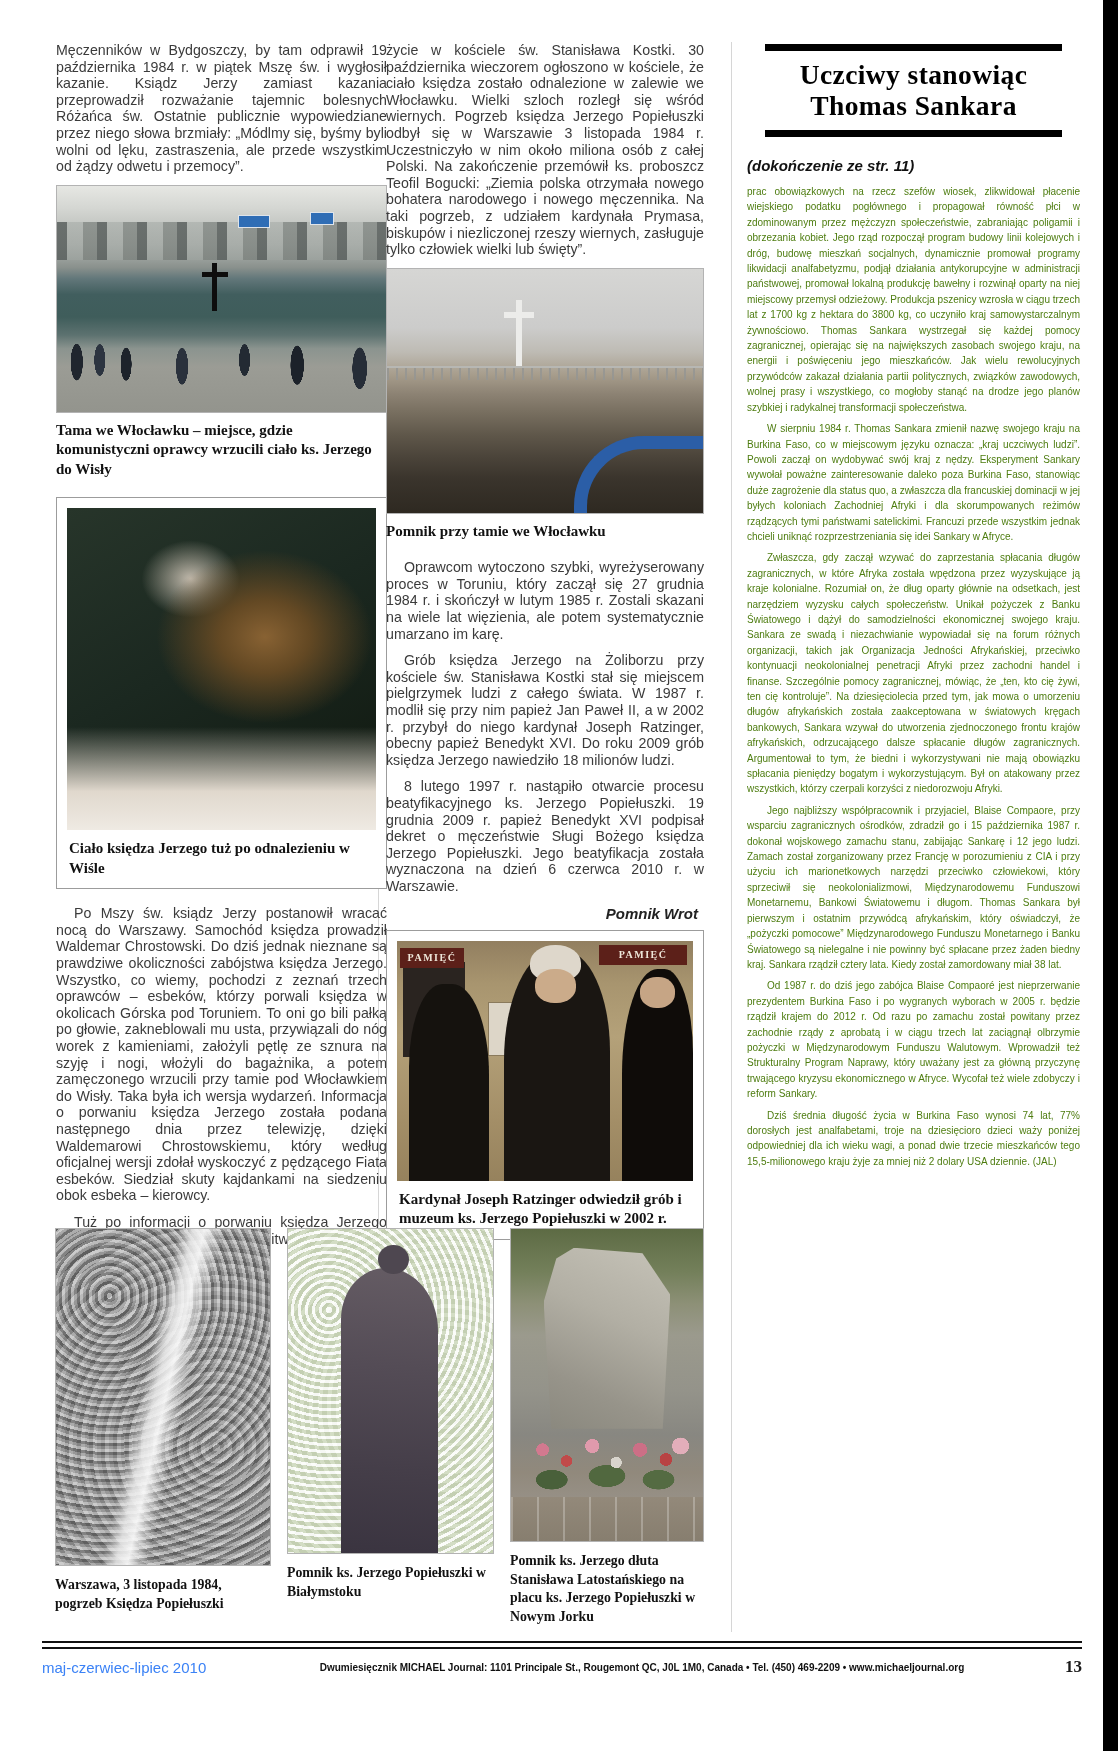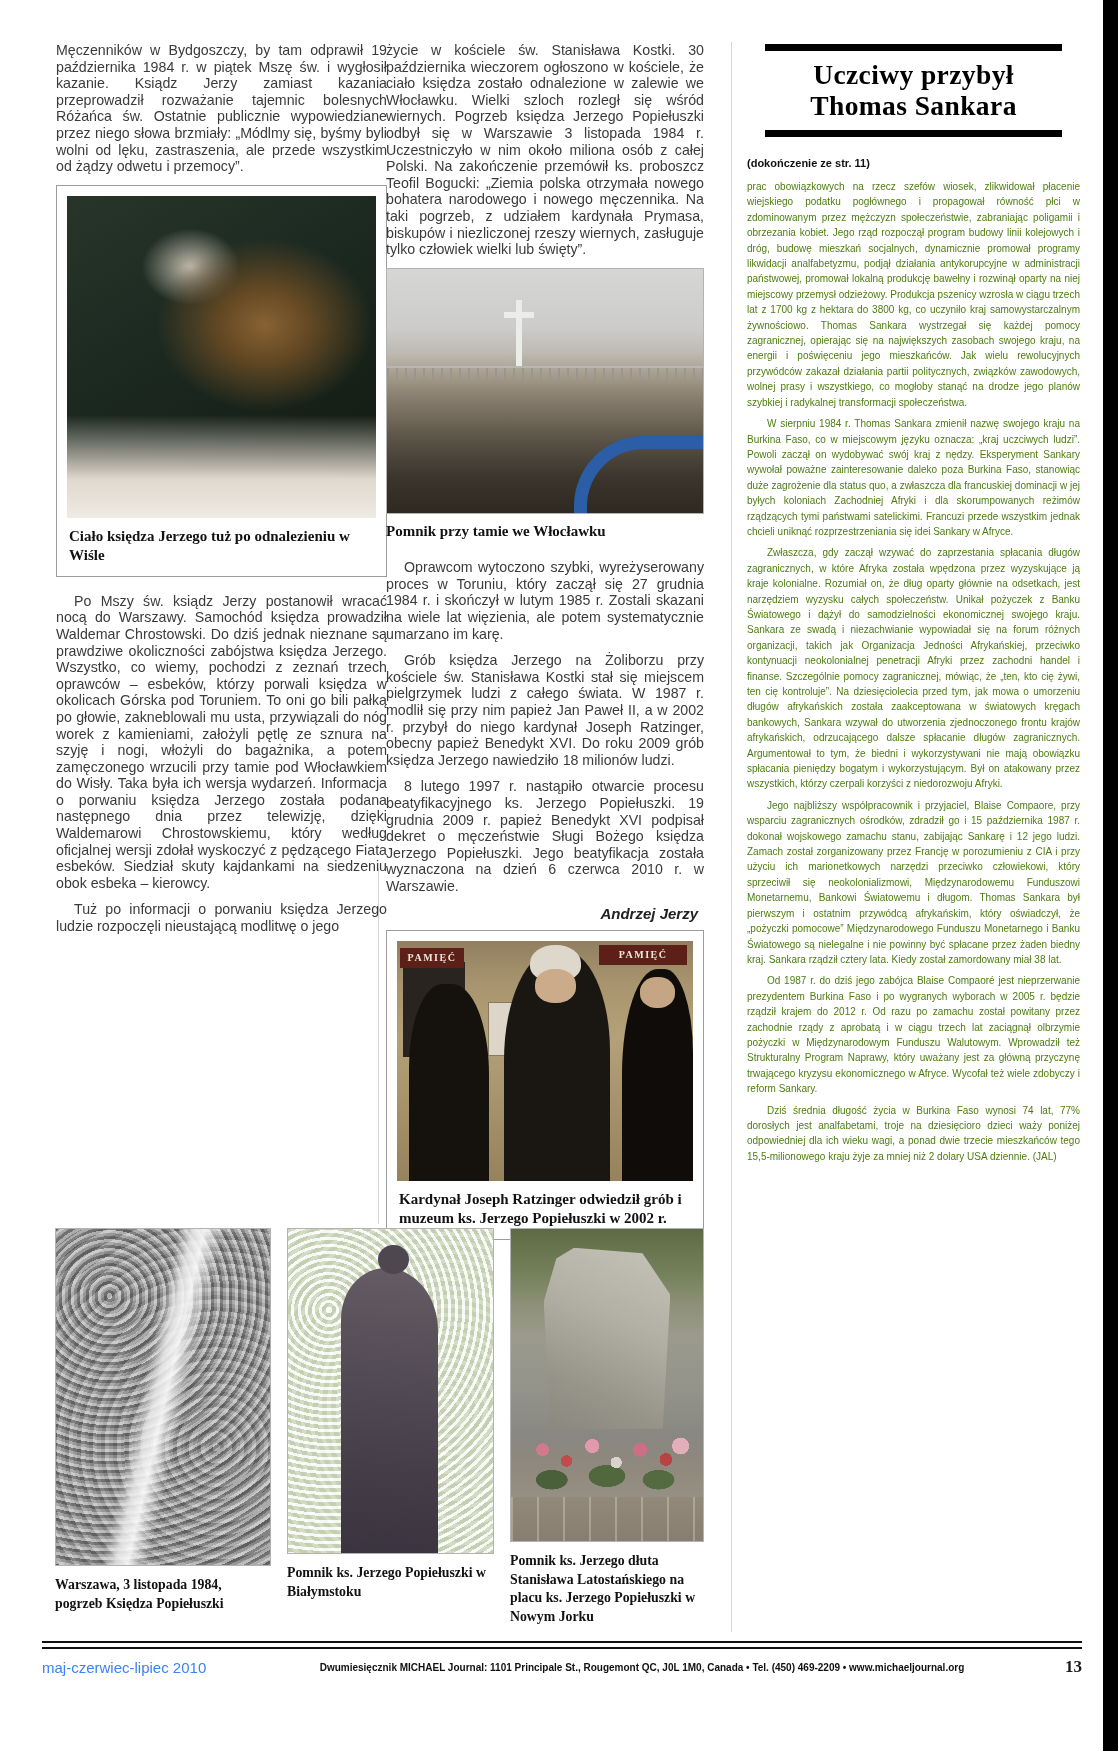--- a/index.html
+++ b/index.html
@@ -97,21 +97,21 @@
     radial-gradient(12px 12px at 90% 40%,#e2aeba 70%,rgba(0,0,0,0) 71%),
     radial-gradient(30px 18px at 50% 80%,#51683f 60%,rgba(0,0,0,0) 62%),
     radial-gradient(26px 16px at 20% 85%,#49603a 60%,rgba(0,0,0,0) 62%),
     radial-gradient(26px 16px at 78% 85%,#546b42 60%,rgba(0,0,0,0) 62%);}
   .ph7-pave{position:absolute;left:0;right:0;bottom:0;height:14%;background:repeating-linear-gradient(90deg,rgba(255,255,255,.25) 0 2px,rgba(0,0,0,0) 2px 26px),linear-gradient(#93897a,#877e6f);}
 
   
   .headline-box{margin:0;}
   .hrule{height:7px;background:#000;margin:0 18px;}
   .headline-text{text-align:center;padding:8px 0 9px 0;font-family:"Liberation Serif",serif;font-weight:bold;font-size:27.5px;line-height:31px;color:#000;letter-spacing:.4px;}
-  .cont-note{margin:20px 0 10px 0;font-weight:bold;font-size:11px;color:#111;}
+  .cont-note{margin:20px 0 10px 0;font-weight:bold;font-style:italic;font-size:15px;color:#111;}
   .rc-text{font-size:10px;line-height:15.4px;text-align:justify;margin:0 0 6px 0;text-indent:20px;color:#4d7c0f;}
   .rc-text.noindent{text-indent:0;}
 
   .byline{font-weight:bold;font-style:italic;font-size:15px;text-align:right;margin:2px 6px 4px 0;color:#222;}
 
   
   .footer-rule{position:absolute;left:42px;right:36px;top:1641px;height:4px;border-top:2.5px solid #111;border-bottom:2.5px solid #111;}
   .footer{position:absolute;left:42px;right:36px;top:1657px;display:flex;align-items:center;}
   .footer-left{width:215px;font-size:15px;color:#3b82f6;}
   .footer-center{flex:1;text-align:center;font-size:10px;font-weight:bold;line-height:17px;color:#101010;}
@@ -121,20 +121,30 @@
 <body>
 
 <div class="page">
   <div class="edge-bar"></div>
   <div class="rule-v rule-v1"></div>
   <div class="rule-v rule-v2"></div>
 
   <div class="col col-left">
     <p class="body-text noindent">Męczenników w Bydgoszczy, by tam odprawił 19 października 1984 r. w piątek Mszę św. i wygłosił kazanie. Ksiądz Jerzy zamiast kazania przeprowadził rozważanie tajemnic bolesnych Różańca św. Ostatnie publicznie wypowiedziane przez niego słowa brzmiały: „Módlmy się, byśmy byli wolni od lęku, zastraszenia, ale przede wszystkim od żądzy odwetu i przemocy”.</p>
 
+    <figure class="photo-block">
+      <div class="photo ph1">
+        <div class="ph1-bridge"></div>
+        <div class="ph1-sign1"></div>
+        <div class="ph1-sign2"></div>
+        <div class="ph1-cross"></div>
+        <div class="ph1-figures"></div>
+      </div>
+      <figcaption class="caption">Tama we Włocławku – miejsce, gdzie komunistyczni oprawcy wrzucili ciało ks. Jerzego do Wisły</figcaption>
+    </figure>
 
     <figure class="framed">
       <div class="photo ph2"></div>
       <figcaption class="caption">Ciało księdza Jerzego tuż po odnalezieniu w Wiśle</figcaption>
     </figure>
 
     <p class="body-text indent">Po Mszy św. ksiądz Jerzy postanowił wracać nocą do Warszawy. Samochód księdza prowadził Waldemar Chrostowski. Do dziś jednak nieznane są prawdziwe okoliczności zabójstwa księdza Jerzego. Wszystko, co wiemy, pochodzi z zeznań trzech oprawców – esbeków, którzy porwali księdza w okolicach Górska pod Toruniem. To oni go bili pałką po głowie, zakneblowali mu usta, przywiązali do nóg worek z kamieniami, założyli pętlę ze sznura na szyję i nogi, włożyli do bagażnika, a potem zamęczonego wrzucili przy tamie pod Włocławkiem do Wisły. Taka była ich wersja wydarzeń. Informacja o porwaniu księdza Jerzego została podana następnego dnia przez telewizję, dzięki Waldemarowi Chrostowskiemu, który według oficjalnej wersji zdołał wyskoczyć z pędzącego Fiata esbeków. Siedział skuty kajdankami na siedzeniu obok esbeka – kierowcy.</p>
     <p class="body-text indent">Tuż po informacji o porwaniu księdza Jerzego ludzie rozpoczęli nieustającą modlitwę o jego</p>
   </div>
 
@@ -146,21 +156,21 @@
         <div class="ph3-fence"></div>
         <div class="ph3-cross"></div>
         <div class="ph3-pipe"></div>
       </div>
       <figcaption class="caption">Pomnik przy tamie we Włocławku</figcaption>
     </figure>
 
     <p class="body-text indent">Oprawcom wytoczono szybki, wyreżyserowany proces w Toruniu, który zaczął się 27 grudnia 1984 r. i skończył w lutym 1985 r. Zostali skazani na wiele lat więzienia, ale potem systematycznie umarzano im karę.</p>
     <p class="body-text indent">Grób księdza Jerzego na Żoliborzu przy kościele św. Stanisława Kostki stał się miejscem pielgrzymek ludzi z całego świata. W 1987 r. modlił się przy nim papież Jan Paweł II, a w 2002 r. przybył do niego kardynał Joseph Ratzinger, obecny papież Benedykt XVI. Do roku 2009 grób księdza Jerzego nawiedziło 18 milionów ludzi.</p>
     <p class="body-text indent">8 lutego 1997 r. nastąpiło otwarcie procesu beatyfikacyjnego ks. Jerzego Popiełuszki. 19 grudnia 2009 r. papież Benedykt XVI podpisał dekret o męczeństwie Sługi Bożego księdza Jerzego Popiełuszki. Jego beatyfikacja została wyznaczona na dzień 6 czerwca 2010 r. w Warszawie.</p>
-    <p class="byline">Andrzej Jerzy</p>
+    <p class="byline">Pomnik Wrot</p>
 
     <figure class="framed">
       <div class="photo ph4">
         <div class="ph4-panel"></div>
         <div class="ph4-poster"></div>
         <div class="ph4-banner ph4-banner1">PAMIĘĆ</div>
         <div class="ph4-banner ph4-banner2">PAMIĘĆ</div>
         <div class="ph4-figl"></div>
         <div class="ph4-figc"></div>
         <div class="ph4-hair"></div>
@@ -191,21 +201,21 @@
         <div class="ph7-pave"></div>
       </div>
       <figcaption class="caption">Pomnik ks. Jerzego dłuta Stanisława Latostańskiego na placu ks. Jerzego Popiełuszki w Nowym Jorku</figcaption>
     </figure>
   </div>
 
   <div class="col col-right">
     <div class="headline-box">
       <div class="hrule"></div>
       <div class="headline-text">
-        <div>Uczciwy przybył</div>
+        <div>Uczciwy stanowiąc</div>
         <div>Thomas Sankara</div>
       </div>
       <div class="hrule"></div>
     </div>
     <p class="cont-note">(dokończenie ze str. 11)</p>
     <p class="rc-text noindent">prac obowiązkowych na rzecz szefów wiosek, zlikwidował płacenie wiejskiego podatku pogłównego i propagował równość płci w zdominowanym przez mężczyzn społeczeństwie, zabraniając poligamii i obrzezania kobiet. Jego rząd rozpoczął program budowy linii kolejowych i dróg, budowę mieszkań socjalnych, dynamicznie promował programy likwidacji analfabetyzmu, podjął działania antykorupcyjne w administracji państwowej, promował lokalną produkcję bawełny i rozwinął oparty na niej miejscowy przemysł odzieżowy. Produkcja pszenicy wzrosła w ciągu trzech lat z 1700 kg z hektara do 3800 kg, co uczyniło kraj samowystarczalnym żywnościowo. Thomas Sankara wystrzegał się każdej pomocy zagranicznej, opierając się na największych zasobach swojego kraju, na energii i poświęceniu jego mieszkańców. Jak wielu rewolucyjnych przywódców zakazał działania partii politycznych, związków zawodowych, wolnej prasy i wszystkiego, co mogłoby stanąć na drodze jego planów szybkiej i radykalnej transformacji społeczeństwa.</p>
     <p class="rc-text">W sierpniu 1984 r. Thomas Sankara zmienił nazwę swojego kraju na Burkina Faso, co w miejscowym języku oznacza: „kraj uczciwych ludzi”. Powoli zaczął on wydobywać swój kraj z nędzy. Eksperyment Sankary wywołał poważne zainteresowanie daleko poza Burkina Faso, stanowiąc duże zagrożenie dla status quo, a zwłaszcza dla francuskiej dominacji w jej byłych koloniach Zachodniej Afryki i dla skorumpowanych reżimów rządzących tymi państwami satelickimi. Francuzi przede wszystkim jednak chcieli uniknąć rozprzestrzeniania się idei Sankary w Afryce.</p>
     <p class="rc-text">Zwłaszcza, gdy zaczął wzywać do zaprzestania spłacania długów zagranicznych, w które Afryka została wpędzona przez wyzyskujące ją kraje kolonialne. Rozumiał on, że dług oparty głównie na odsetkach, jest narzędziem wyzysku całych społeczeństw. Unikał pożyczek z Banku Światowego i dążył do samodzielności ekonomicznej swojego kraju. Sankara ze swadą i niezachwianie wypowiadał się na forum różnych organizacji, takich jak Organizacja Jedności Afrykańskiej, przeciwko kontynuacji neokolonialnej penetracji Afryki przez zachodni handel i finanse. Szczególnie pomocy zagranicznej, mówiąc, że „ten, kto cię żywi, ten cię kontroluje”. Na dziesięciolecia przed tym, jak mowa o umorzeniu długów afrykańskich została zaakceptowana w światowych kręgach bankowych, Sankara wzywał do utworzenia zjednoczonego frontu krajów afrykańskich, odrzucającego dalsze spłacanie długów zagranicznych. Argumentował to tym, że biedni i wykorzystywani nie mają obowiązku spłacania pieniędzy bogatym i wykorzystującym. Był on atakowany przez wszystkich, którzy czerpali korzyści z niedorozwoju Afryki.</p>
     <p class="rc-text">Jego najbliższy współpracownik i przyjaciel, Blaise Compaore, przy wsparciu zagranicznych ośrodków, zdradził go i 15 października 1987 r. dokonał wojskowego zamachu stanu, zabijając Sankarę i 12 jego ludzi. Zamach został zorganizowany przez Francję w porozumieniu z CIA i przy użyciu ich marionetkowych narzędzi przeciwko człowiekowi, który sprzeciwił się neokolonializmowi, Międzynarodowemu Funduszowi Monetarnemu, Bankowi Światowemu i długom. Thomas Sankara był pierwszym i ostatnim przywódcą afrykańskim, który oświadczył, że „pożyczki pomocowe” Międzynarodowego Funduszu Monetarnego i Banku Światowego są nielegalne i nie powinny być spłacane przez żaden biedny kraj. Sankara rządził cztery lata. Kiedy został zamordowany miał 38 lat.</p>
     <p class="rc-text">Od 1987 r. do dziś jego zabójca Blaise Compaoré jest nieprzerwanie prezydentem Burkina Faso i po wygranych wyborach w 2005 r. będzie rządził krajem do 2012 r. Od razu po zamachu został powitany przez zachodnie rządy z aprobatą i w ciągu trzech lat zaciągnął olbrzymie pożyczki w Międzynarodowym Funduszu Walutowym. Wprowadził też Strukturalny Program Naprawy, który uważany jest za główną przyczynę trwającego kryzysu ekonomicznego w Afryce. Wycofał też wiele zdobyczy i reform Sankary.</p>

